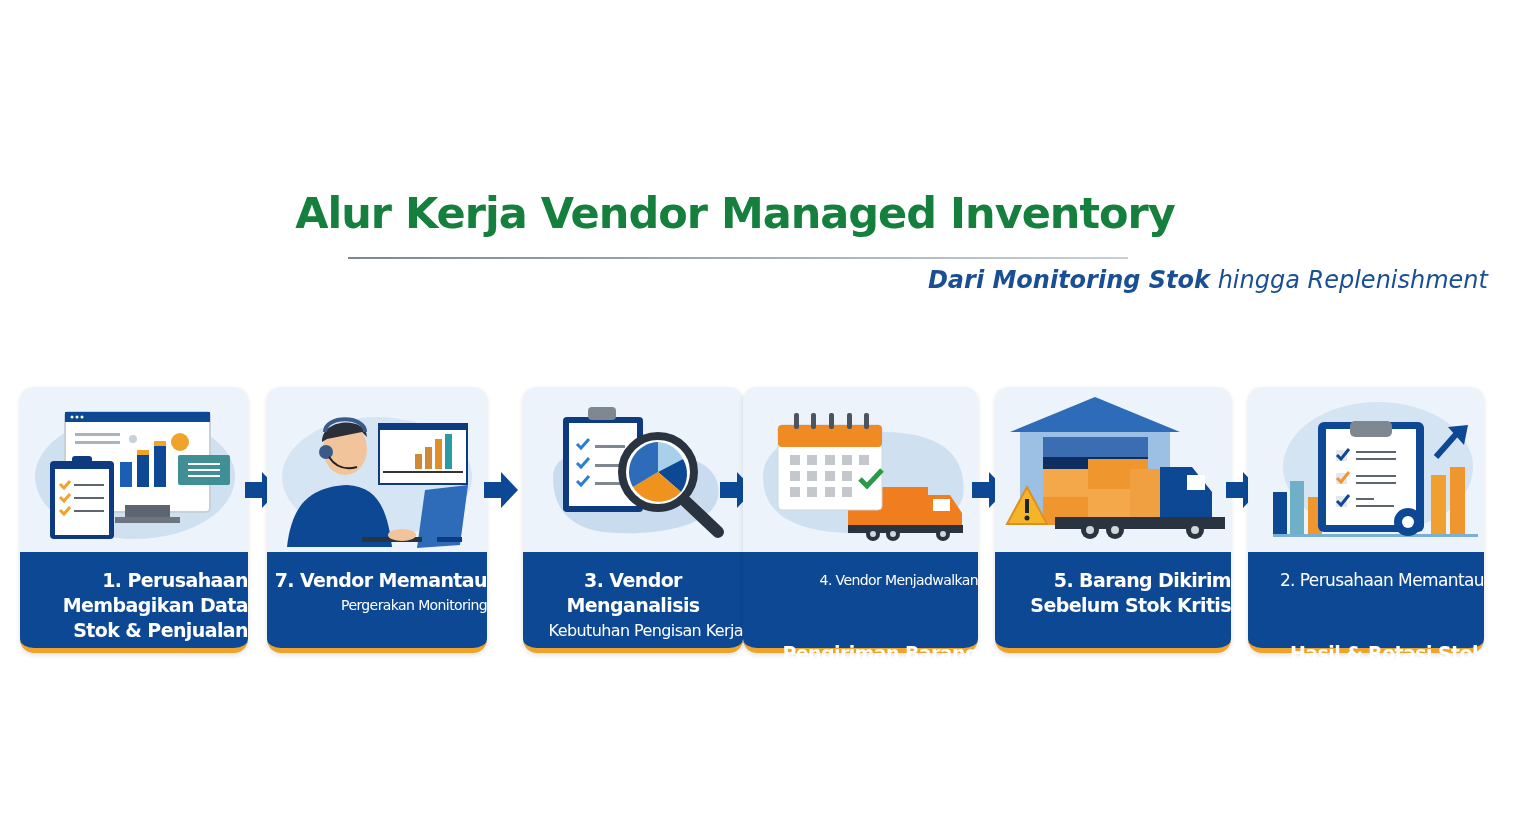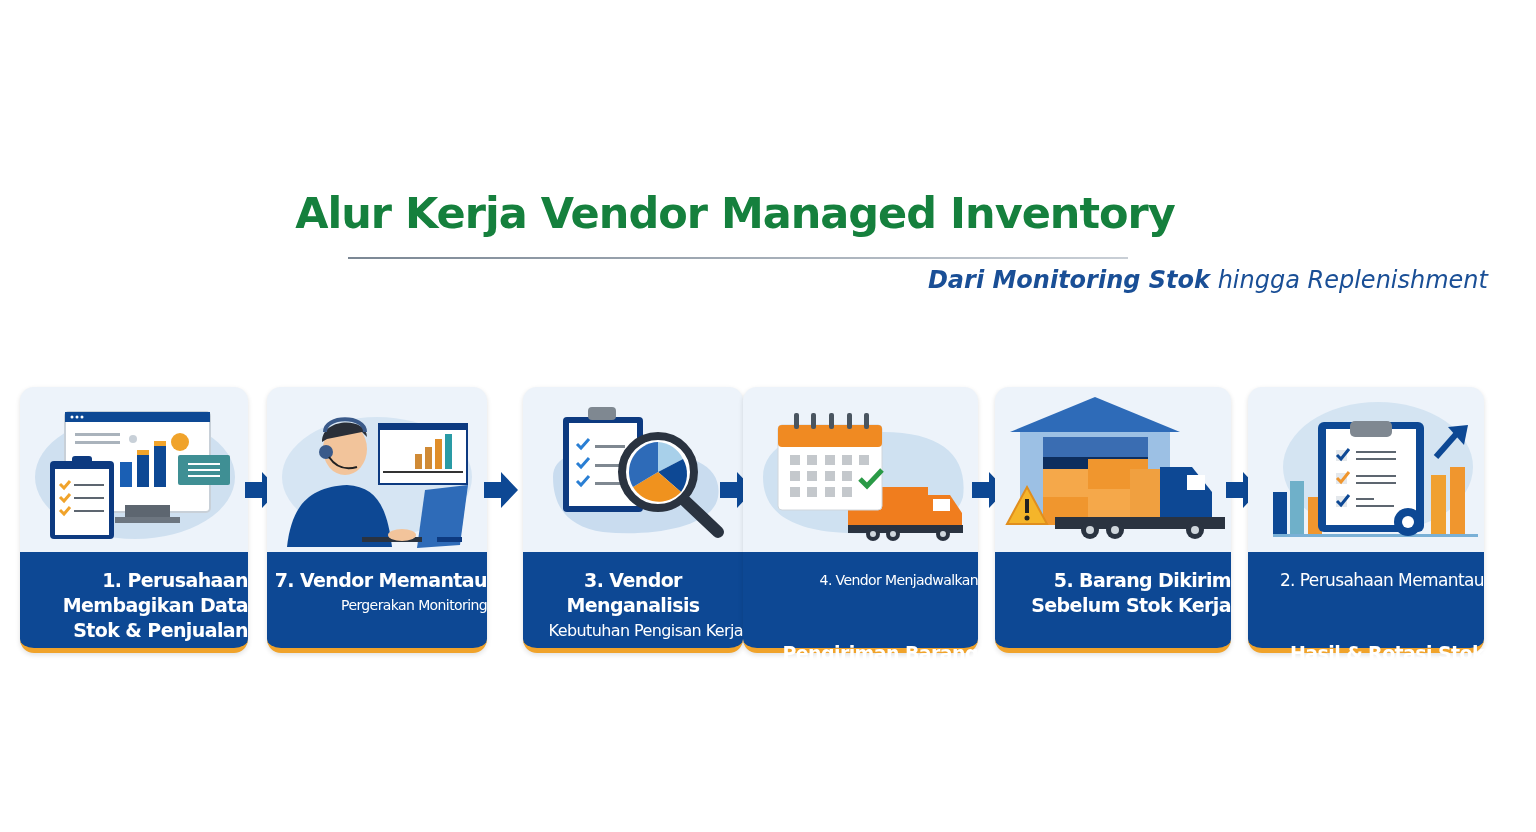--- a/index.html
+++ b/index.html
@@ -234,21 +234,21 @@
         <circle cx="120" cy="143" r="4" fill="#cfd6dc"></circle>
       <circle cx="200" cy="143" r="9" fill="#2a3340"></circle>
         <circle cx="200" cy="143" r="4" fill="#cfd6dc"></circle>
       <path d="M32 100 L52 137 L12 137 Z" fill="#f5b52a" stroke="#e08e1e" stroke-width="2"></path>
       <rect x="30" y="112" width="4" height="14" fill="#222"></rect>
         <circle cx="32" cy="131" r="2.5" fill="#222"></circle>
     </svg>
   </div>
   <div class="label">
     <div class="l1">5. Barang Dikirim</div>
-    <div class="l1">Sebelum Stok Kerja</div>
+    <div class="l1">Sebelum Stok Kritis</div>
   </div>
 </div>
 
 <div class="arrow" style="left:1226px;">
   <svg viewBox="0 0 34 36">
       <path d="M0 10 H17 V0 L34 18 L17 36 V26 H0 Z" fill="#0d4894"></path>
     </svg>
 </div>
 
 <div class="card" style="left:1248px;width:236px;">

